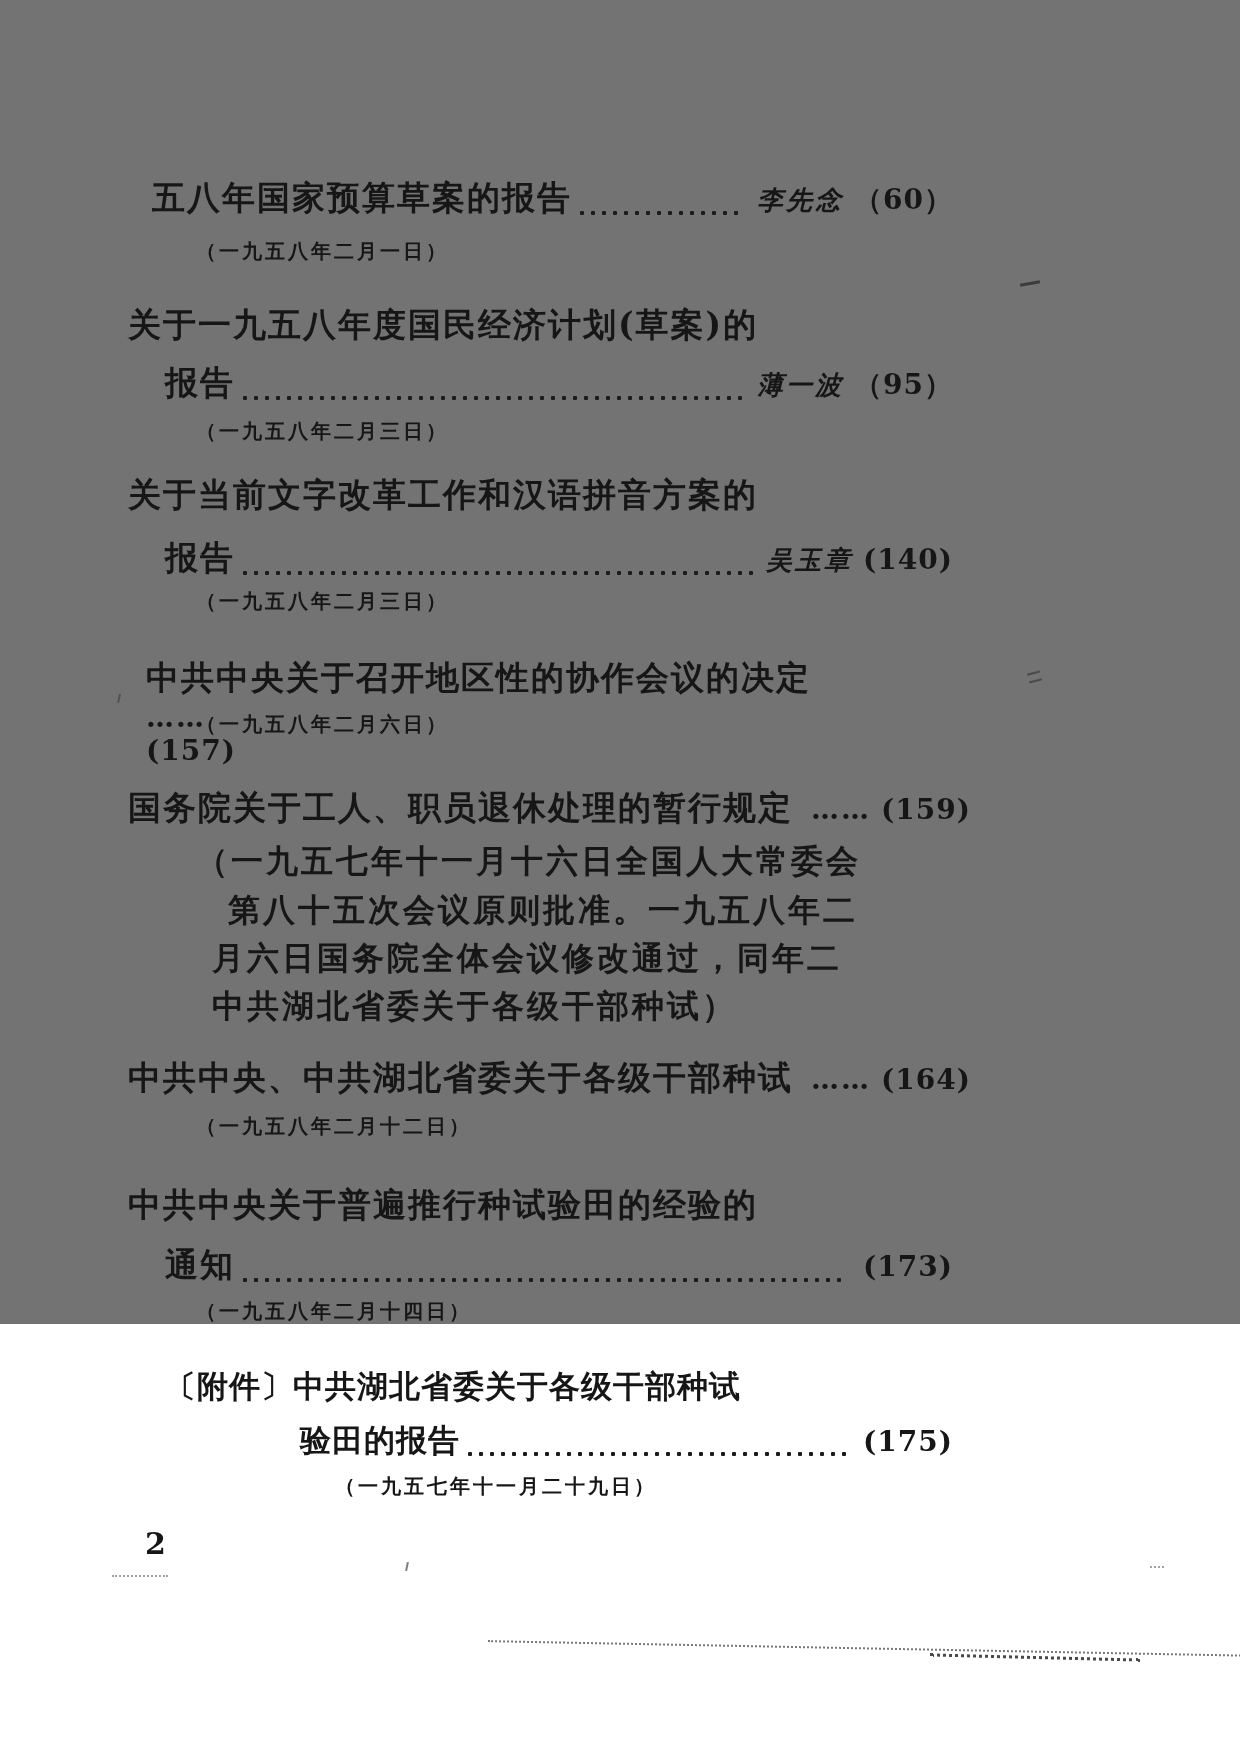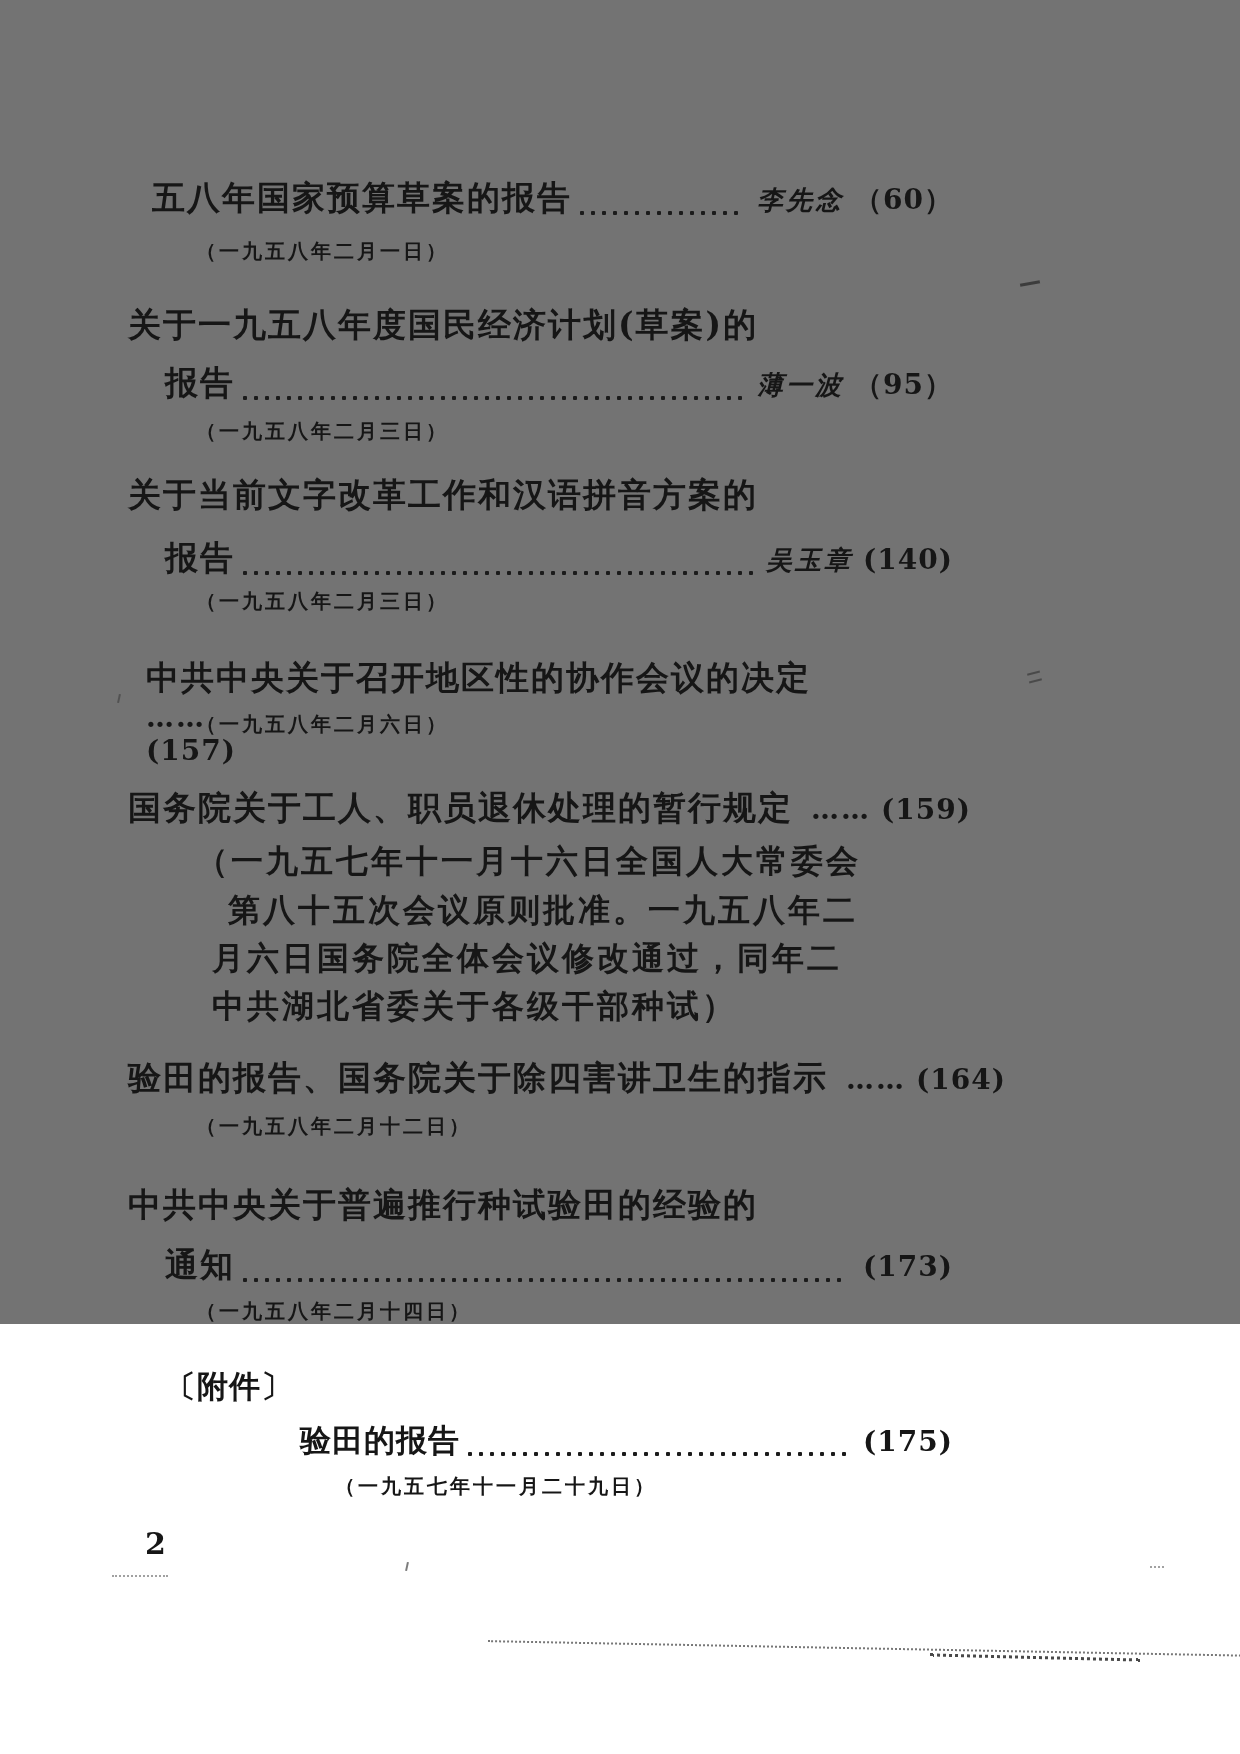--- a/index.html
+++ b/index.html
@@ -111,21 +111,21 @@
     <div class="row" style="top:937px;left:212px;">
       <span class="note">月六日国务院全体会议修改通过，同年二</span>
     </div>
     <div class="row" style="top:985px;left:212px;">
       <span class="note">中共湖北省委关于各级干部种试）</span>
     </div>
   </div>
 
   <div>
     <div class="row" style="top:1056px;left:128px;right:335px;">
-      <span class="title">验田的报告、国务院关于除四害讲卫生的指示</span>
+      <span class="title">中共中央、中共湖北省委关于各级干部种试</span>
       <span class="spacer"></span>
       <span class="dots">……</span>
       <span class="pageno">(164)</span>
     </div>
     <div class="row" style="top:1113px;left:196px;">
       <span class="date">（一九五八年二月十二日）</span>
     </div>
   </div>
 
   <div>
@@ -138,20 +138,21 @@
       <span class="pageno">(173)</span>
     </div>
     <div class="row" style="top:1298px;left:196px;">
       <span class="date">（一九五八年二月十四日）</span>
     </div>
   </div>
 
   <div>
     <div class="row" style="top:1366px;left:165px;">
       <span class="att-label">〔附件〕</span>
+      <span class="att-title">中共湖北省委关于各级干部种试</span>
     </div>
     <div class="row" style="top:1420px;left:300px;right:335px;">
       <span class="att-title">验田的报告</span>
       <span class="leader"></span>
       <span class="pageno">(175)</span>
     </div>
     <div class="row" style="top:1473px;left:335px;">
       <span class="date">（一九五七年十一月二十九日）</span>
     </div>
   </div>

